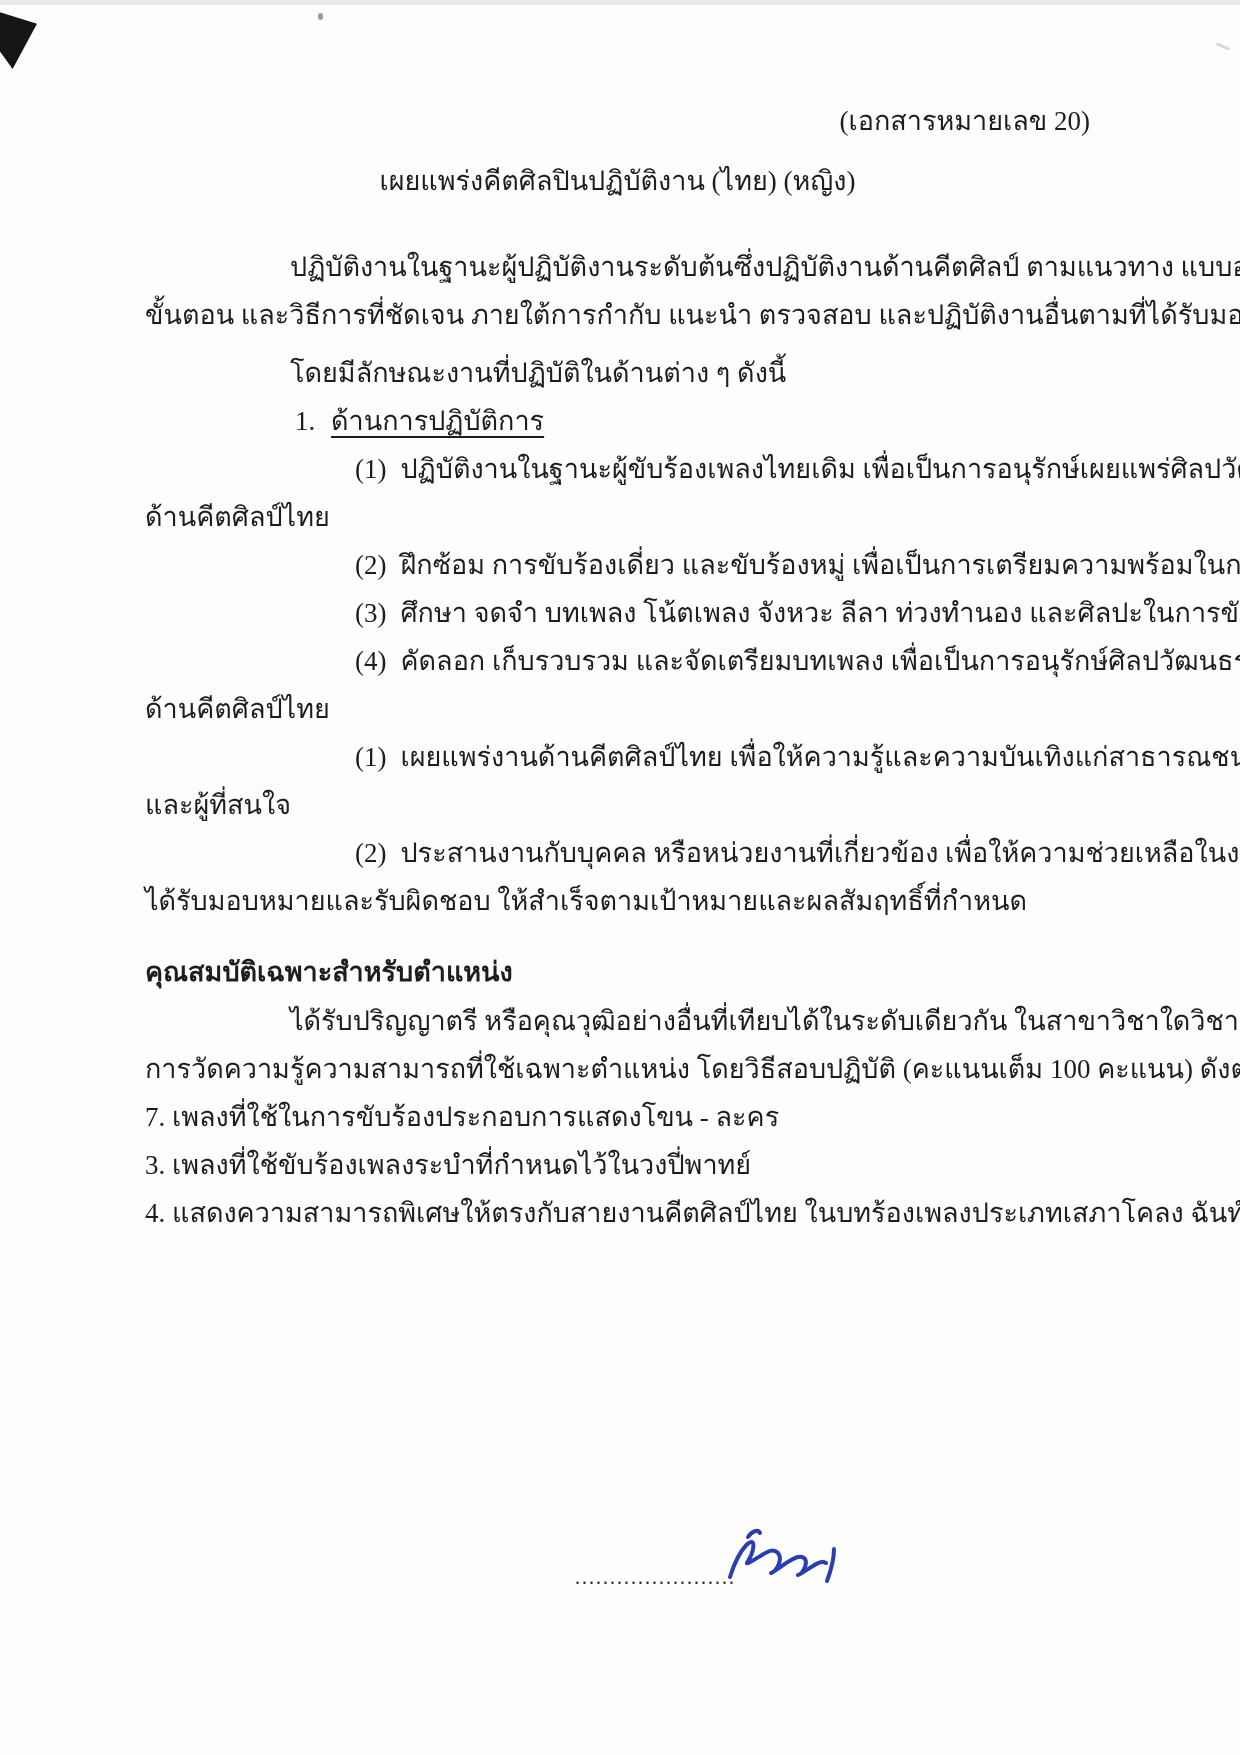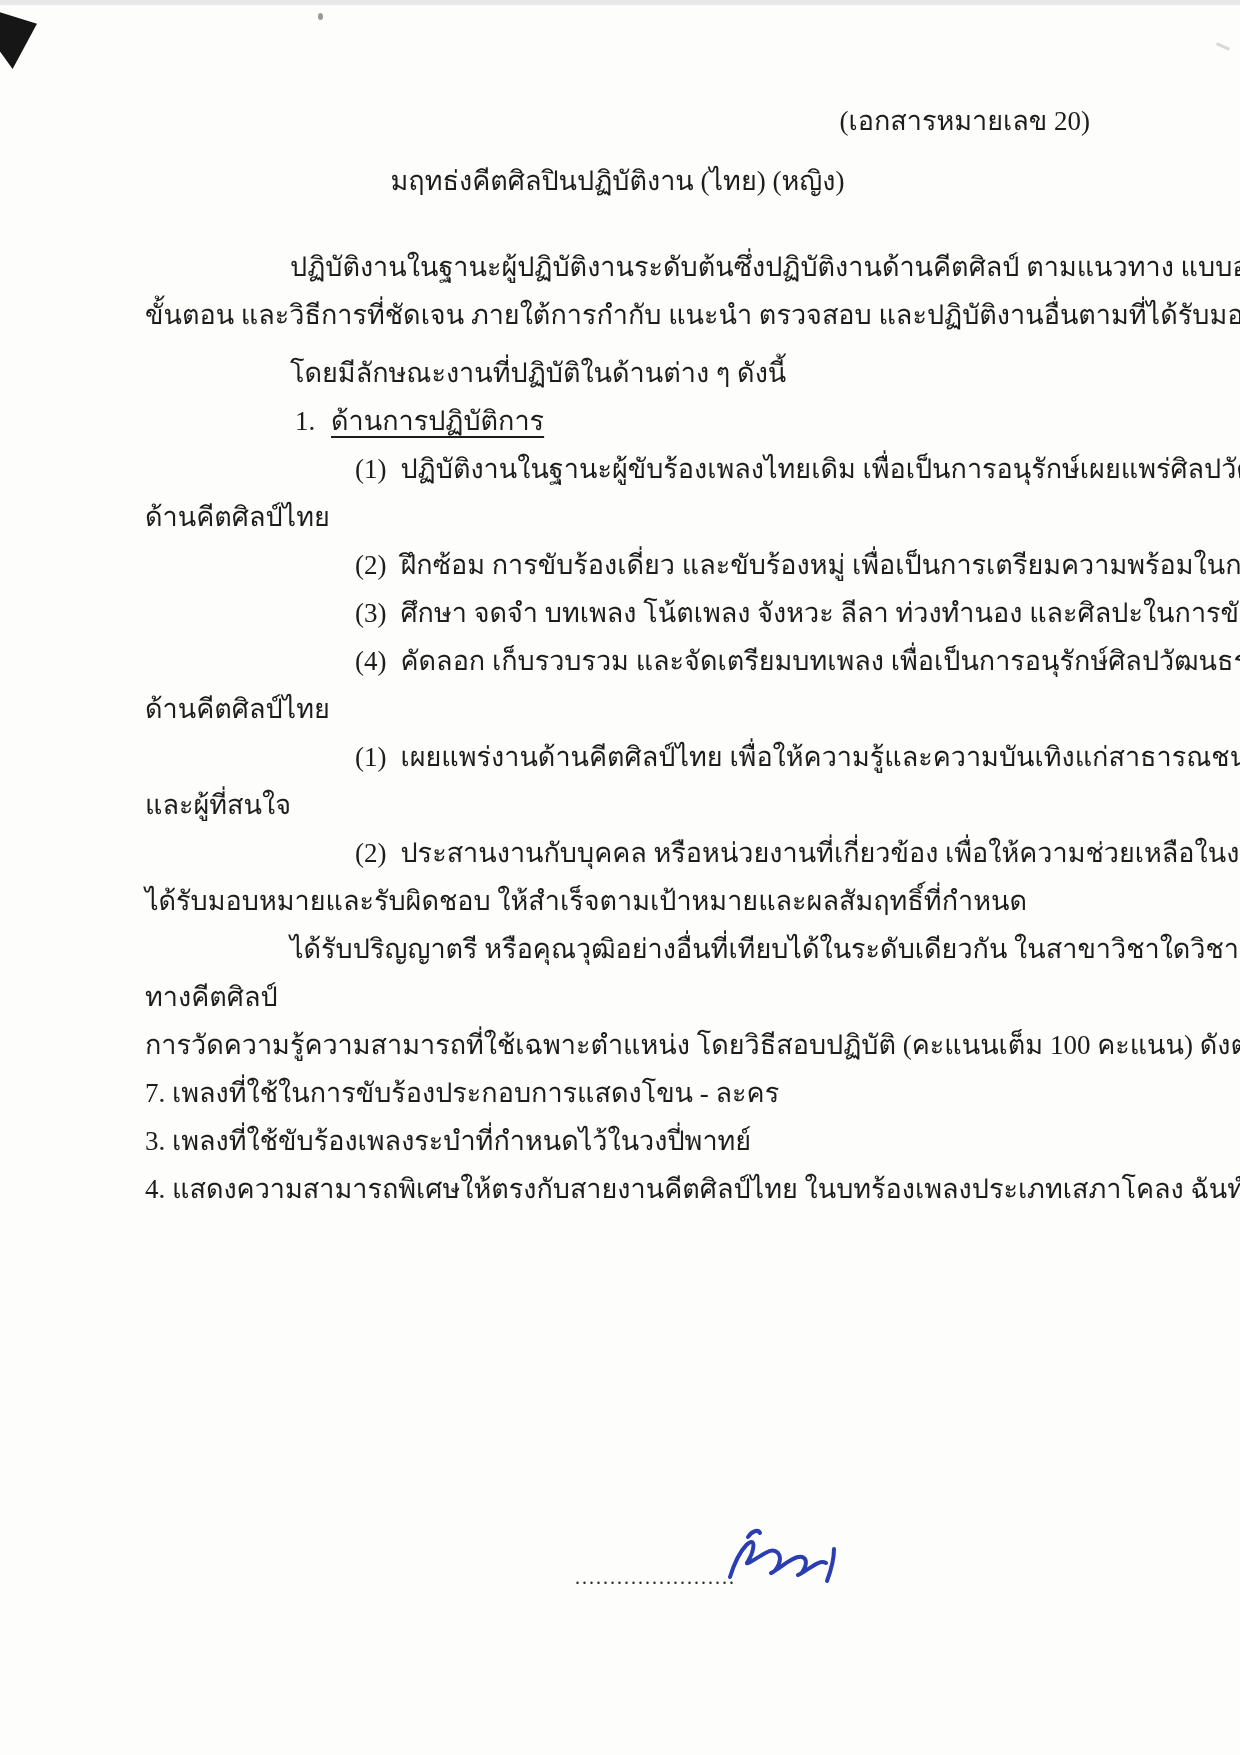--- a/index.html
+++ b/index.html
@@ -59,21 +59,21 @@
 <div class="page">
 
   <div class="corner-mark"></div>
   <div class="speck-1"></div>
   <div class="speck-2"></div>
 
   <div class="content">
 
     <div class="line doc-number">(เอกสารหมายเลข 20)</div>
 
-    <div class="line title">มฤทธ่งคีตศิลปินปฏิบัติงาน (ไทย) (หญิง)</div>
+    <div class="line title">เผยแพร่งคีตศิลปินปฏิบัติงาน (ไทย) (หญิง)</div>
 
 
     <div class="line indent-para">ปฏิบัติงานในฐานะผู้ปฏิบัติงานระดับต้นซึ่งปฏิบัติงานด้านคีตศิลป์ ตามแนวทาง แบบอย่าง</div>
     <div class="line">ขั้นตอน และวิธีการที่ชัดเจน ภายใต้การกำกับ แนะนำ ตรวจสอบ และปฏิบัติงานอื่นตามที่ได้รับมอบหมาย</div>
 
     <div class="line indent-para gap-sm">โดยมีลักษณะงานที่ปฏิบัติในด้านต่าง ๆ ดังนี้</div>
 
     <div class="line indent-num">
       <span class="sub-num">1.</span><span class="sub-title">ด้านการปฏิบัติการ</span>
     </div>
@@ -100,22 +100,22 @@
     <div class="line indent-item">
       <span class="item-num">(1)</span><span>เผยแพร่งานด้านคีตศิลป์ไทย เพื่อให้ความรู้และความบันเทิงแก่สาธารณชน</span>
     </div>
     <div class="line">และผู้ที่สนใจ</div>
 
     <div class="line indent-item">
       <span class="item-num">(2)</span><span>ประสานงานกับบุคคล หรือหน่วยงานที่เกี่ยวข้อง เพื่อให้ความช่วยเหลือในงานที่</span>
     </div>
     <div class="line">ได้รับมอบหมายและรับผิดชอบ ให้สำเร็จตามเป้าหมายและผลสัมฤทธิ์ที่กำหนด</div>
 
+    <div class="line heading">คุณสมบัติเฉพาะสำหรับตำแหน่ง</div>
     <div class="line indent-para">ได้รับปริญญาตรี หรือคุณวุฒิอย่างอื่นที่เทียบได้ในระดับเดียวกัน ในสาขาวิชาใดวิชาหนึ่ง</div>
-    <div class="line">ทางคีตศิลป์</div>
 
     <div class="line">การวัดความรู้ความสามารถที่ใช้เฉพาะตำแหน่ง โดยวิธีสอบปฏิบัติ (คะแนนเต็ม 100 คะแนน) ดังต่อไปนี้</div>
     <div class="line">7. เพลงที่ใช้ในการขับร้องประกอบการแสดงโขน - ละคร</div>
     <div class="line">3. เพลงที่ใช้ขับร้องเพลงระบำที่กำหนดไว้ในวงปี่พาทย์</div>
     <div class="line">4. แสดงความสามารถพิเศษให้ตรงกับสายงานคีตศิลป์ไทย ในบทร้องเพลงประเภทเสภาโคลง ฉันท์ กาพย์ กลอน</div>
 
   </div>
 
   <div class="sig-row">
     <span class="sig-dots">.......................</span>

